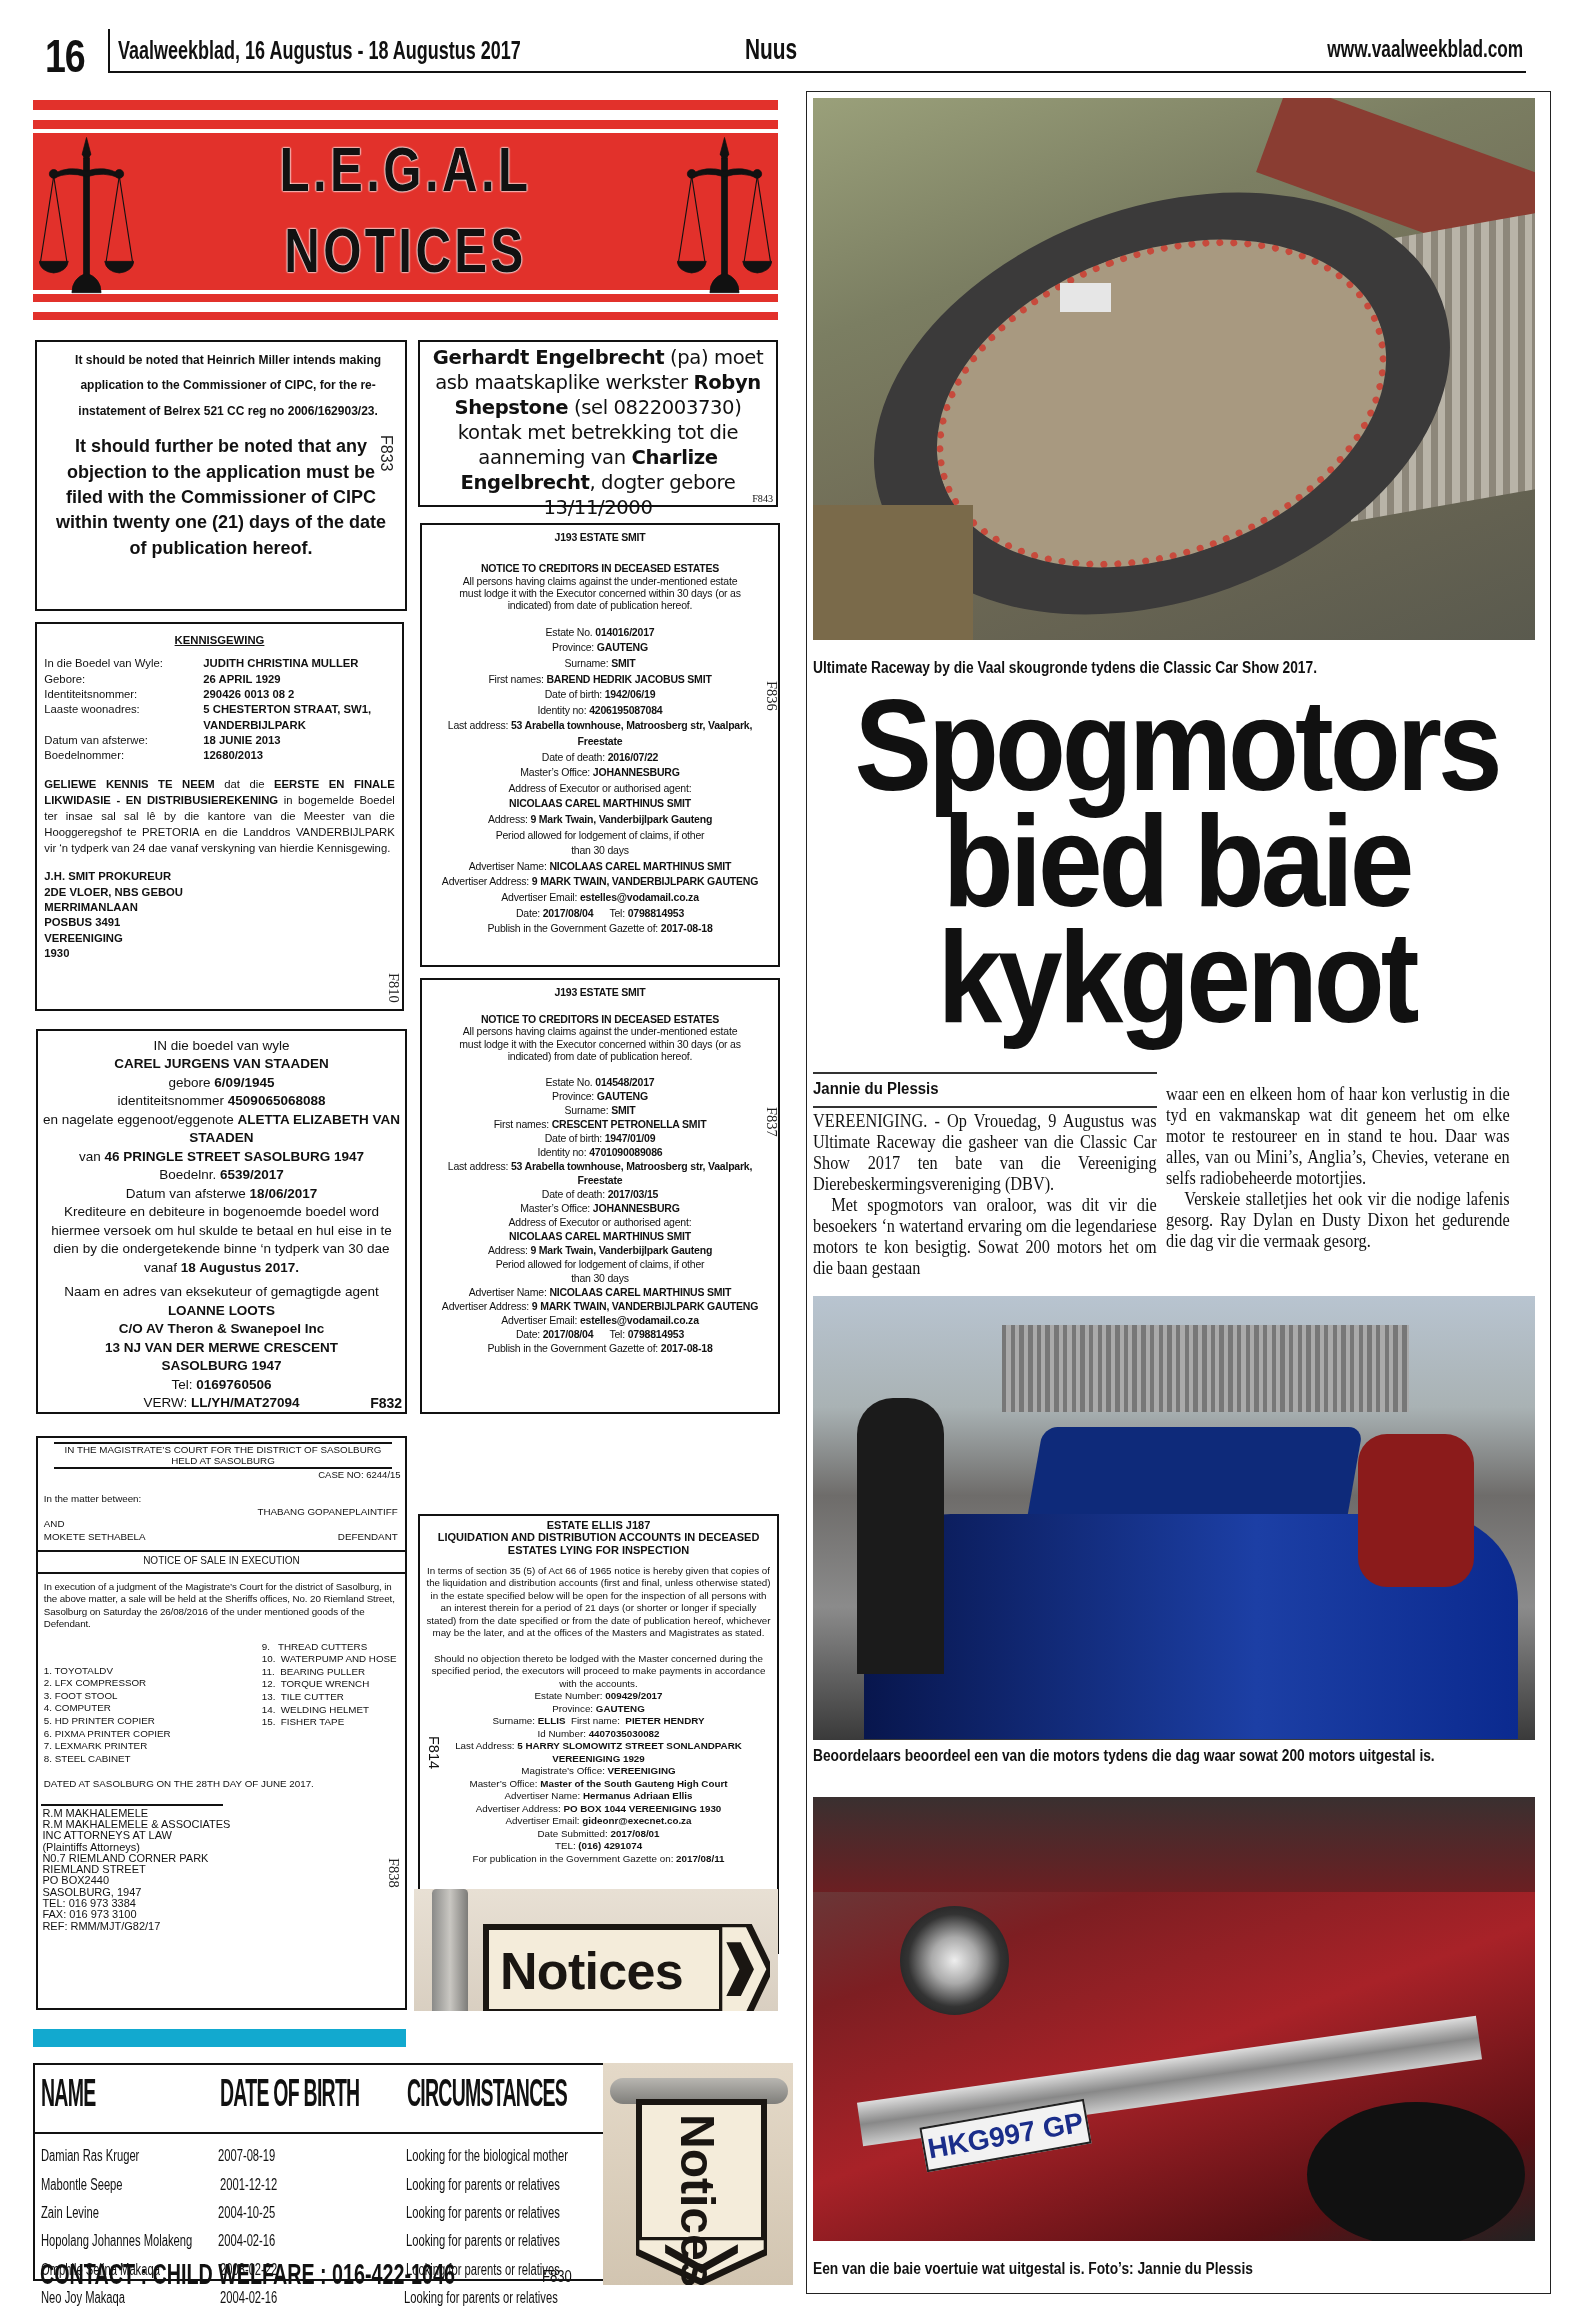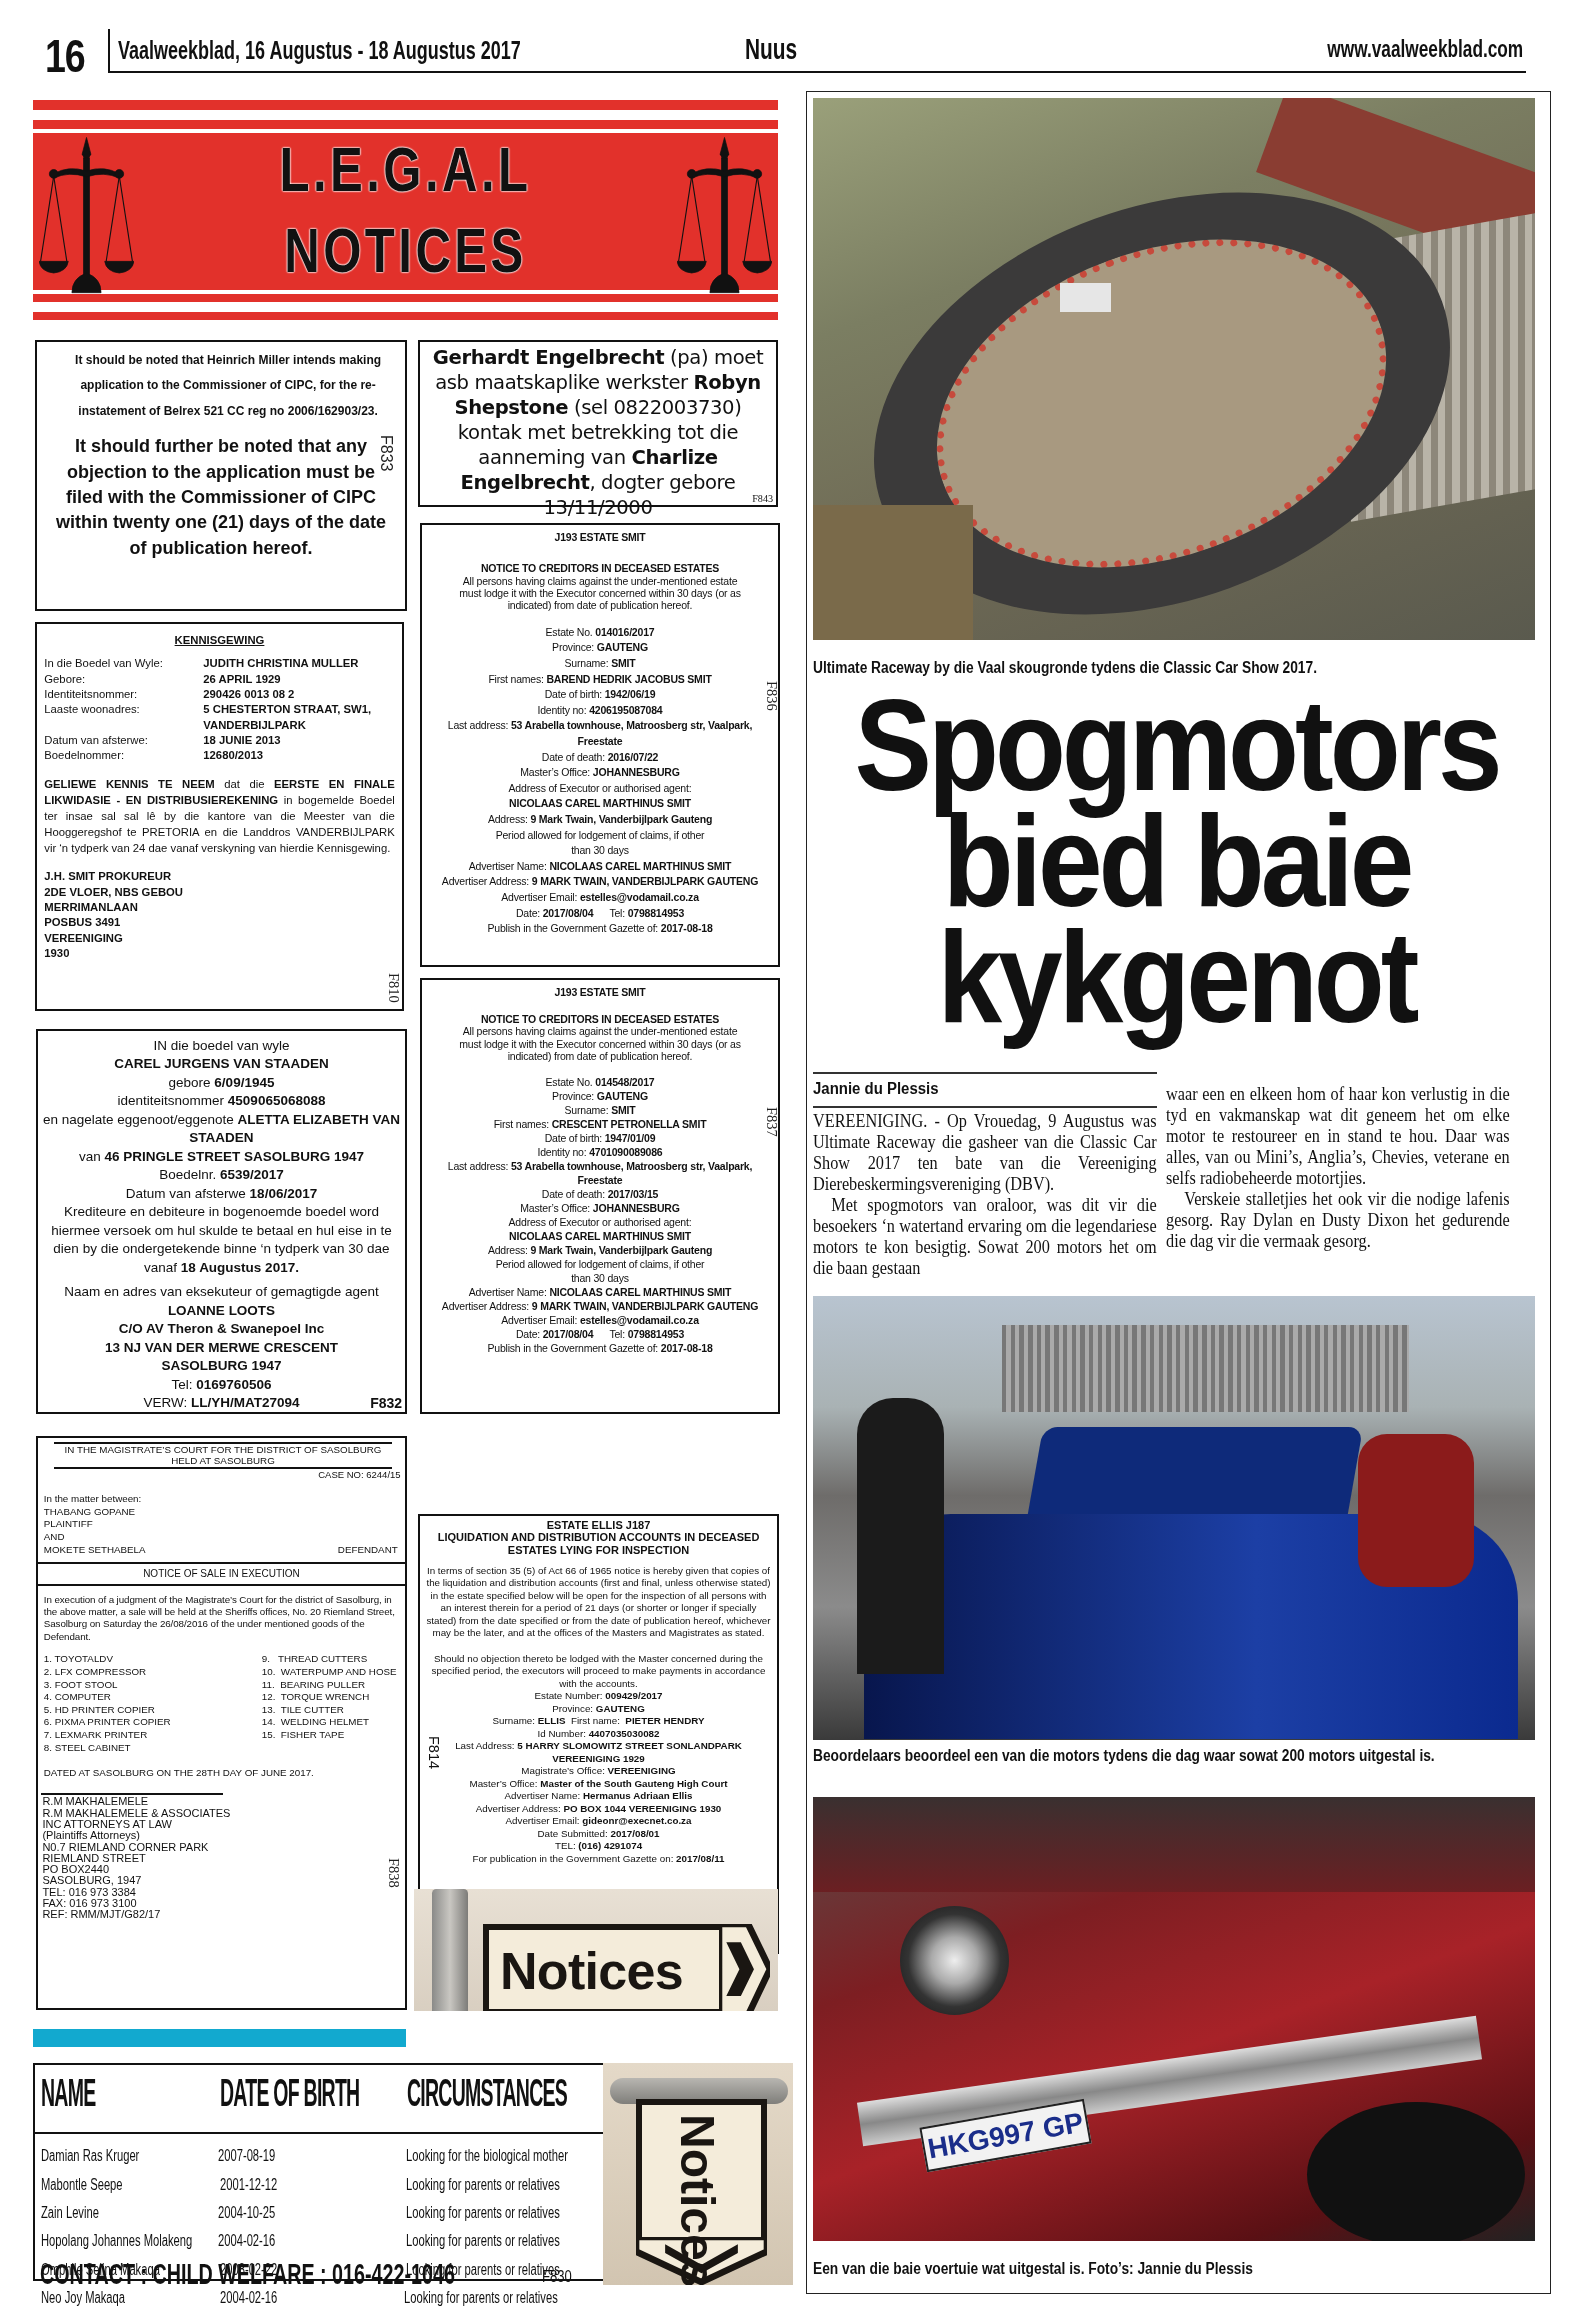--- a/index.html
+++ b/index.html
@@ -227,36 +227,36 @@
 </div>
 
 <div class="abs box" style="left:36px;top:1436px;width:371px;height:574px;">
   <div style="margin:3.6px 13px 0 16px;border-top:2.2px solid #111;border-bottom:2.2px solid #111;">
     <div class="c small" style="font-size:9.8px;line-height:11.6px;">IN THE MAGISTRATE’S COURT FOR THE DISTRICT OF SASOLBURG</div>
     <div class="c small" style="font-size:9.8px;line-height:11.6px;">HELD AT SASOLBURG</div>
   </div>
   <div class="small" style="text-align:right;padding-right:4.4px;font-size:9.5px;">CASE NO: 6244/15</div>
   <div class="small" style="padding:11.6px 7.3px 0 5.8px;font-size:9.8px;line-height:12.7px;">
     <div>In the matter between:</div>
-    <div style="display:flex;justify-content:flex-end;flex-direction:column;">
+    <div style="display:flex;justify-content:flex-end;">
         <span>THABANG GOPANE</span>
         <span>PLAINTIFF</span>
       </div>
     <div>AND</div>
     <div style="display:flex;justify-content:space-between;">
         <span>MOKETE SETHABELA</span>
         <span>DEFENDANT</span>
       </div>
   </div>
   <div style="border-top:2.2px solid #111;border-bottom:2.2px solid #111;margin-top:5.8px;padding:3.6px 0;">
     <div class="c small" style="font-size:10px;">NOTICE OF SALE IN EXECUTION</div>
   </div>
   <div class="small" style="padding:7.3px 7.3px 0 5.8px;font-size:9.8px;line-height:12.4px;letter-spacing:-0.1px;">In execution of a judgment of the Magistrate’s Court for the district of Sasolburg, in the above matter, a sale will be held at the Sheriffs offices, No. 20 Riemland Street, Sasolburg on Saturday the 26/08/2016 of the under mentioned goods of the Defendant.</div>
   <div style="display:flex;padding:10.2px 5.8px 0 5.8px;font-size:9.8px;line-height:12.6px;">
-    <div style="width:218px;">
+    <div style="width:218px;margin-top:24px;">
       <div>1.  TOYOTALDV</div>
       <div>2.  LFX COMPRESSOR</div>
       <div>3.  FOOT STOOL</div>
       <div>4.  COMPUTER</div>
       <div>5.  HD PRINTER COPIER</div>
       <div>6.  PIXMA PRINTER COPIER</div>
       <div>7.  LEXMARK PRINTER</div>
       <div>8.  STEEL CABINET</div>
     </div>
     <div>

